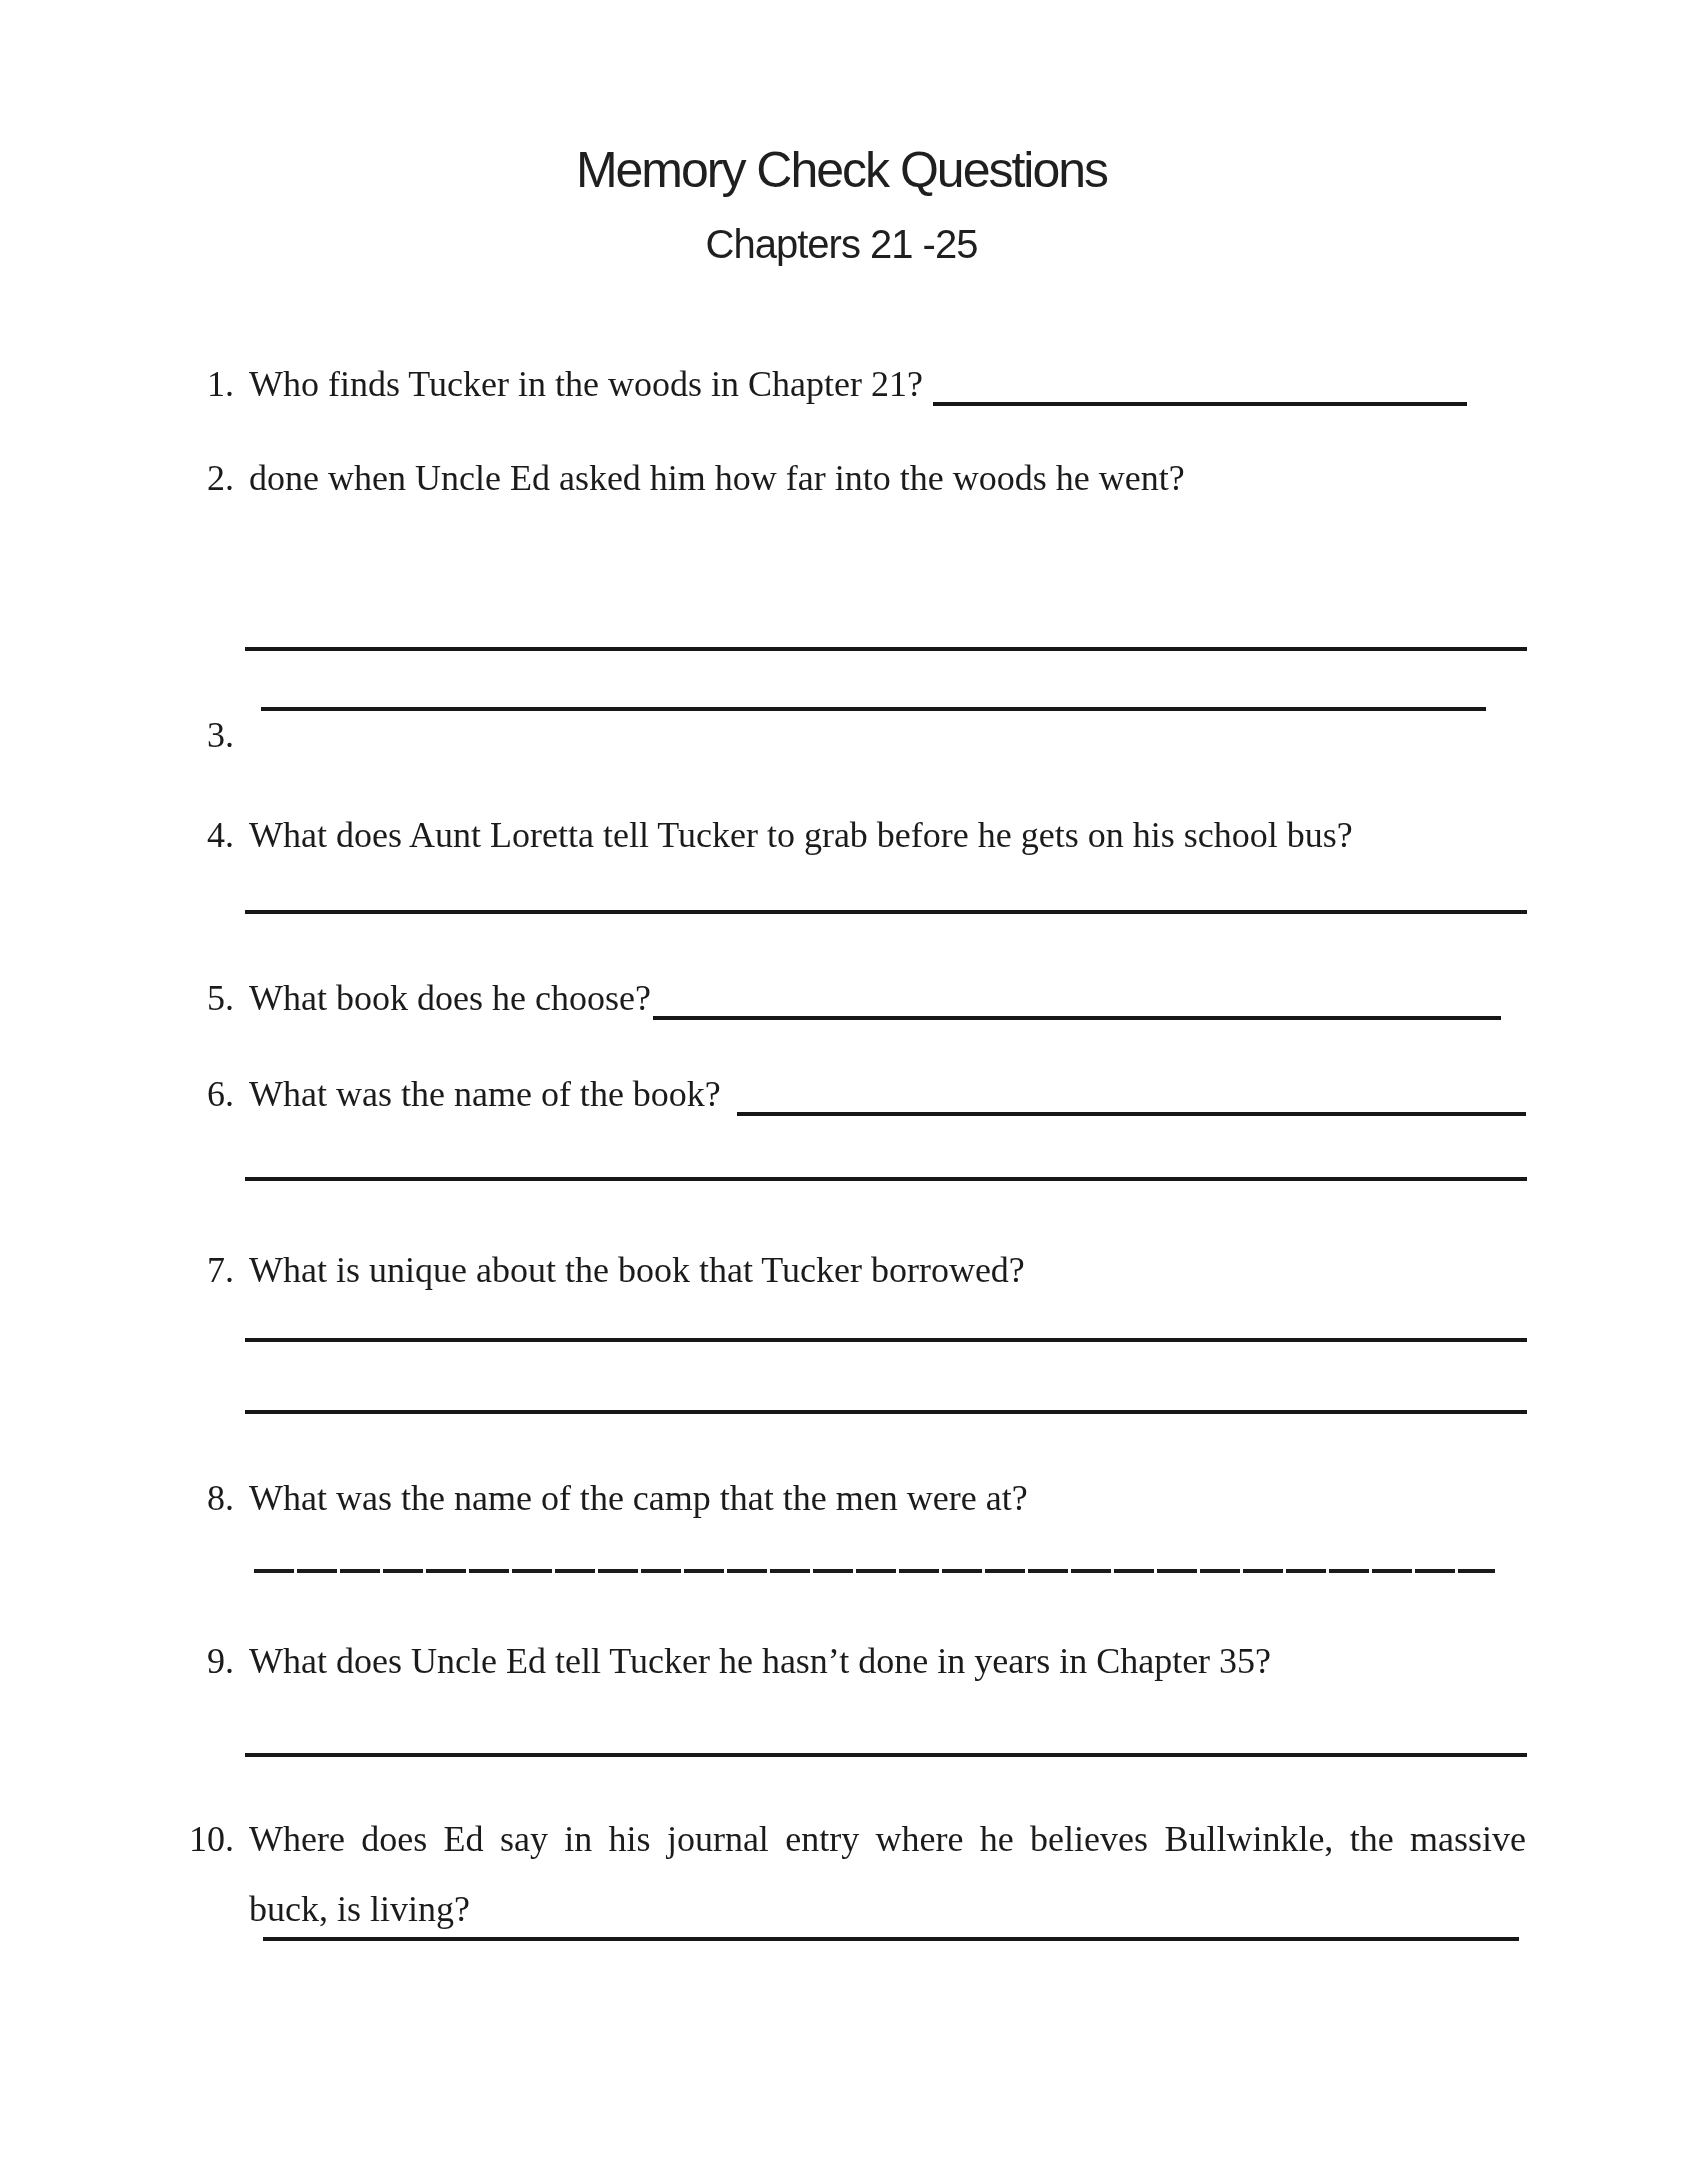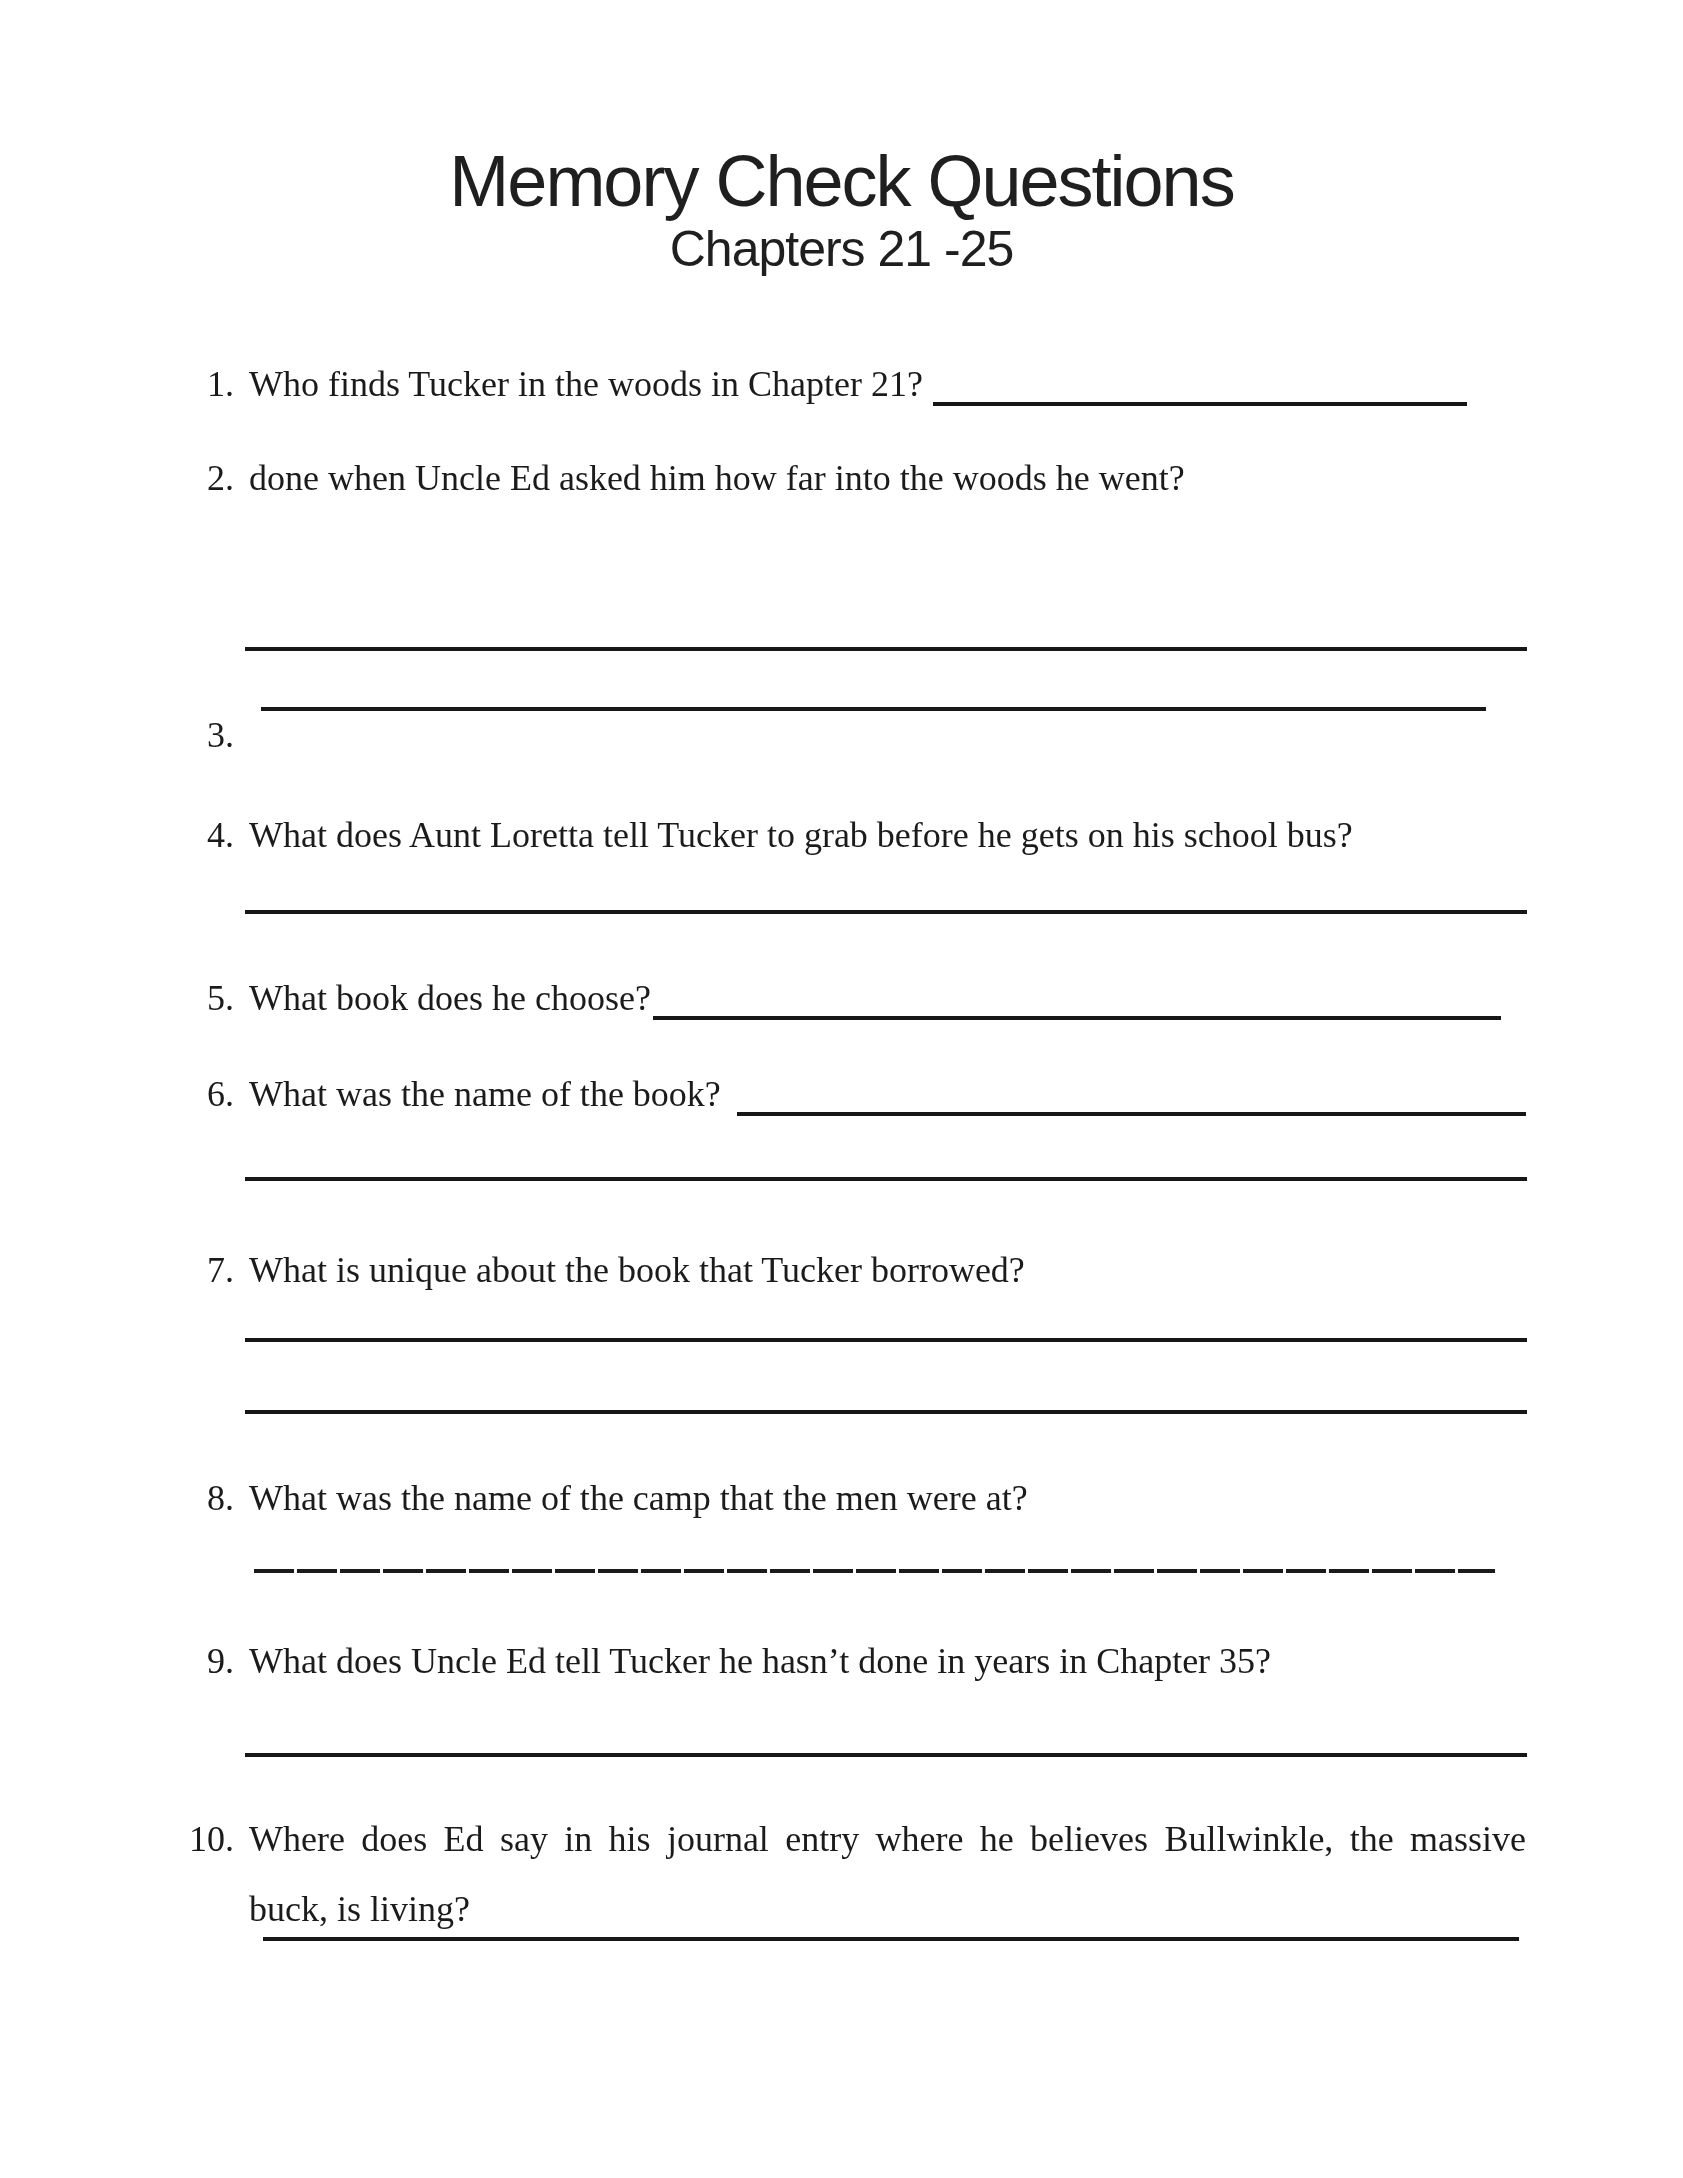--- a/index.html
+++ b/index.html
@@ -10,28 +10,28 @@
     background:#ffffff;
     color:#1b1b1b;
     font-family:"Liberation Serif", serif;
     overflow:hidden;
   }
   
   .title{
     position:absolute; top:145px; left:0; width:1683px;
     text-align:center;
     font-family:"Liberation Sans", sans-serif;
-    font-size:72px; line-height:1; letter-spacing:-2px;
+    font-size:50px; line-height:1; letter-spacing:-2px;
     color:#1f1f1f;
   }
   .subtitle{
     position:absolute; top:224px; left:0; width:1683px;
     text-align:center;
     font-family:"Liberation Sans", sans-serif;
-    font-size:50px; line-height:1; letter-spacing:-1px;
+    font-size:40px; line-height:1; letter-spacing:-1px;
     color:#1f1f1f;
   }
   
   .q{
     position:absolute; left:178px; width:1348px;
     display:flex; align-items:flex-start;
     font-size:36px; line-height:46px;
   }
   .q .num{
     flex:0 0 56px; text-align:right; margin-right:15px;

